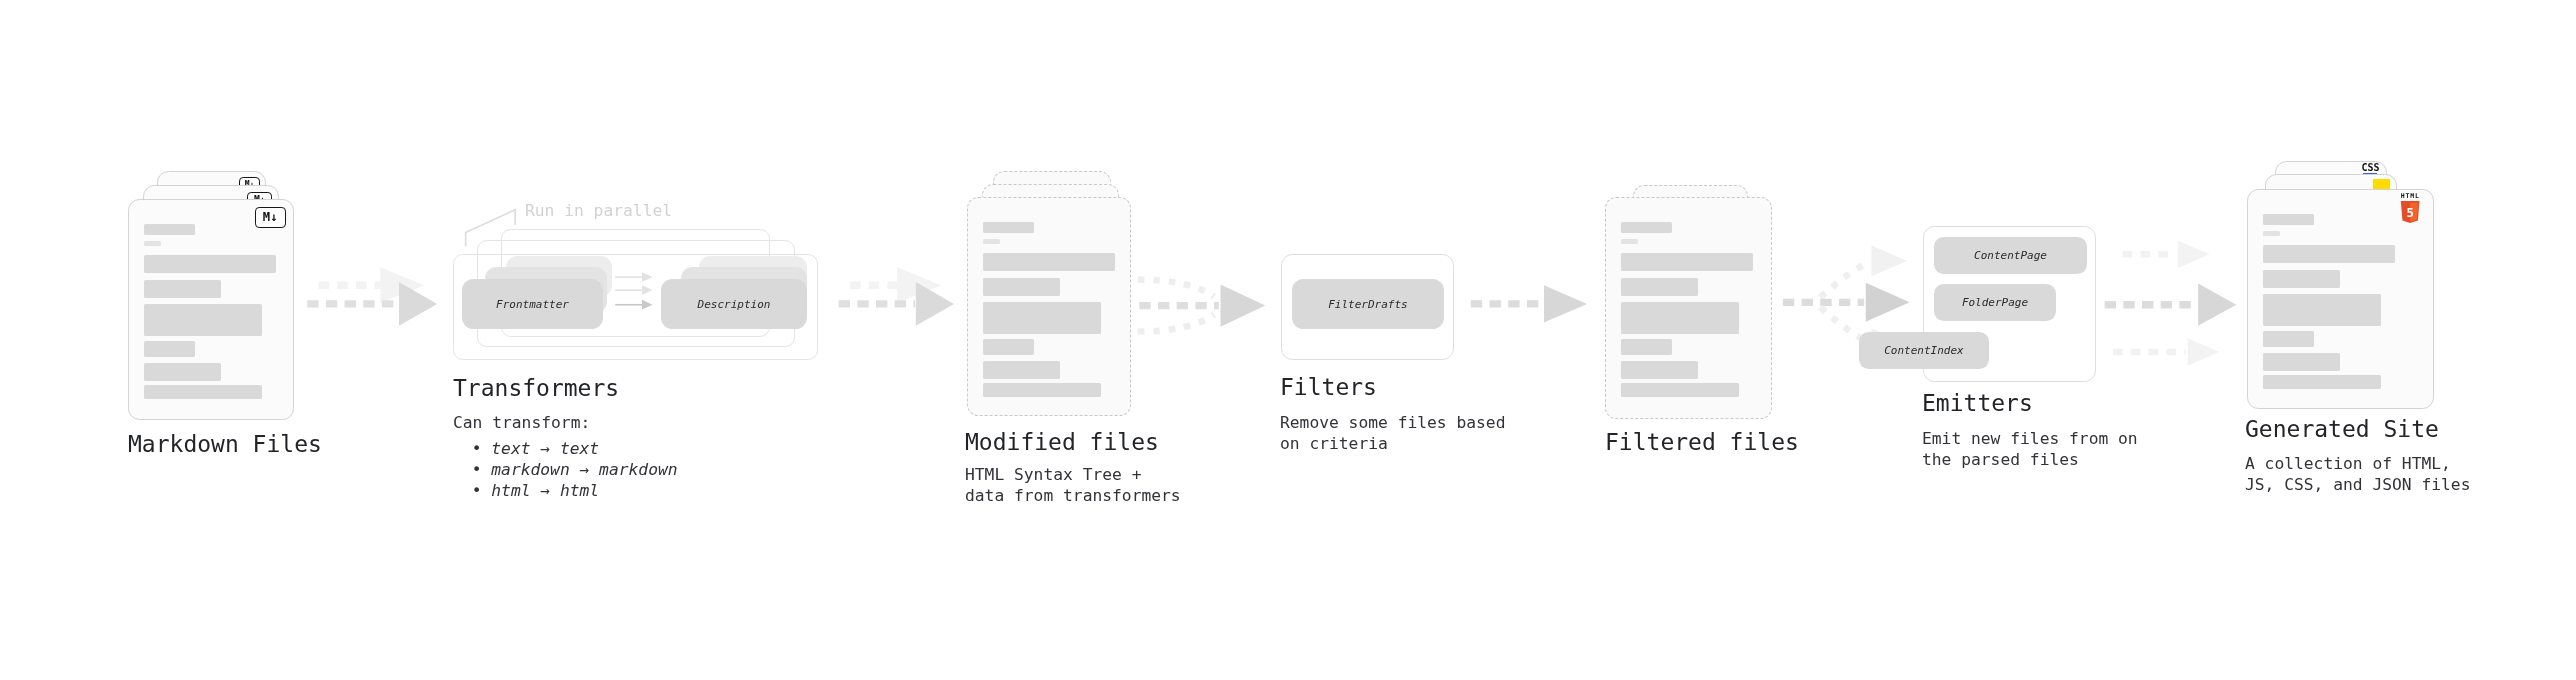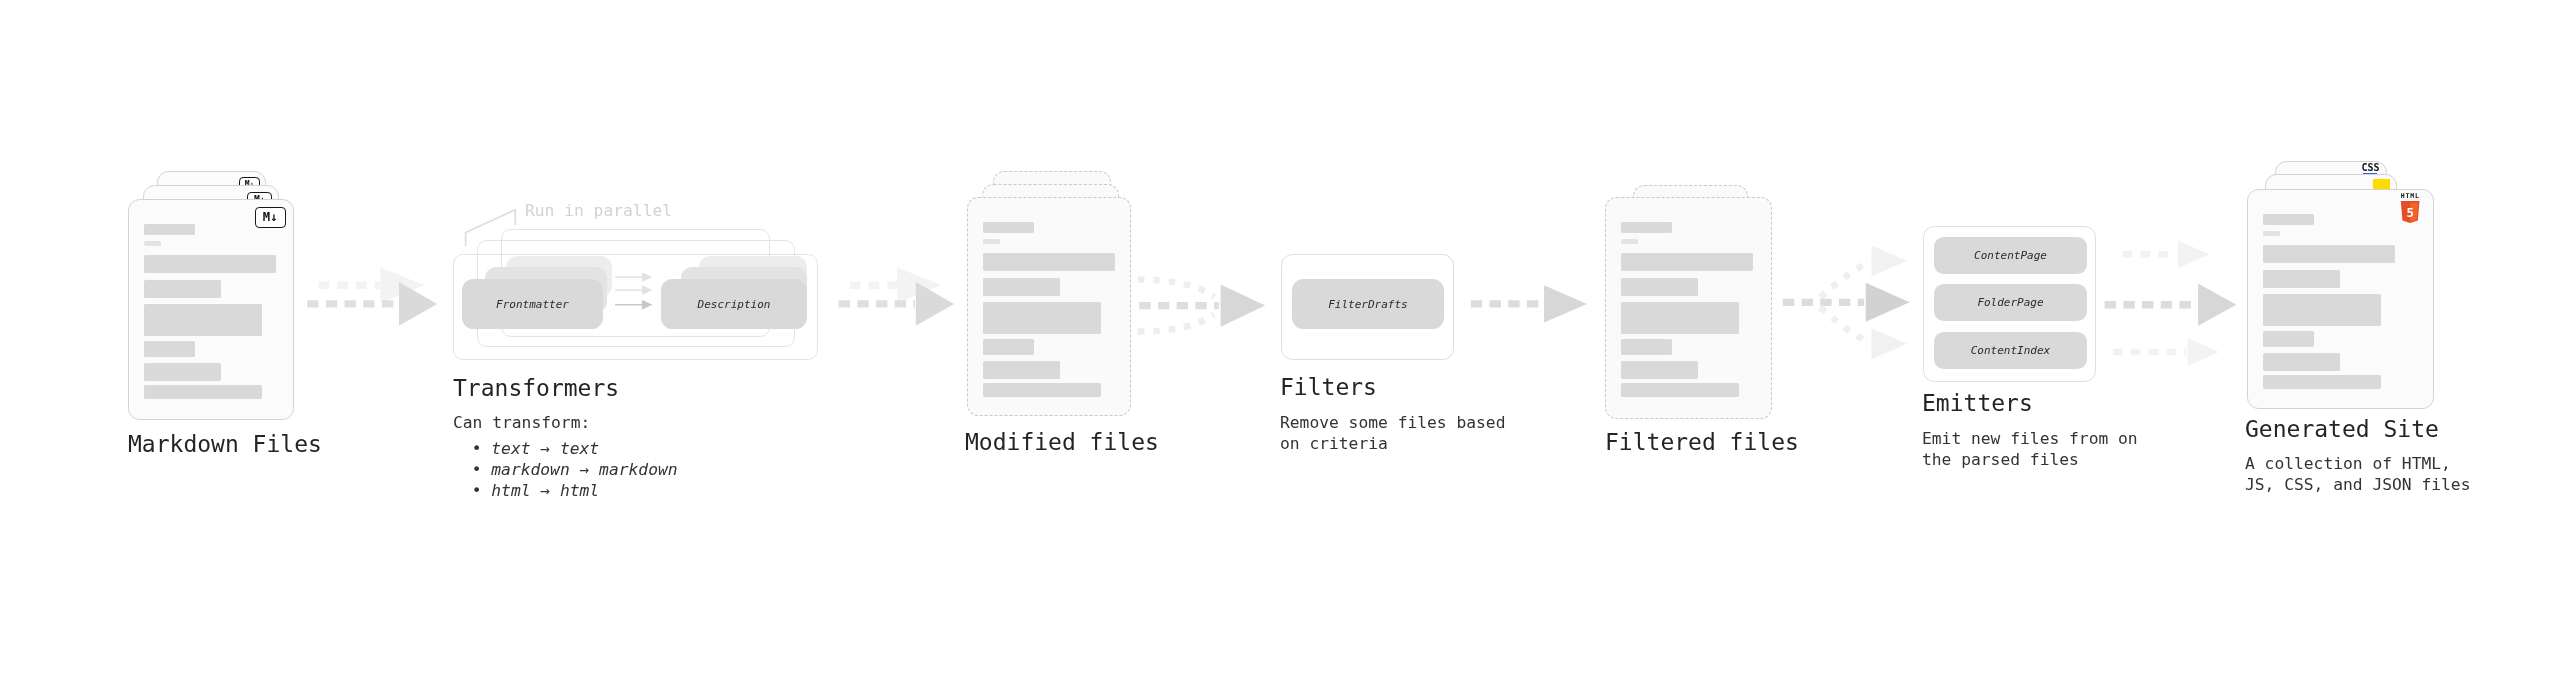--- a/index.html
+++ b/index.html
@@ -61,22 +61,22 @@
 
   
   .ffl-back{left:1633px;top:185px;width:115px;height:57px}
   .ffl-front{left:1605px;top:197px;width:167px;height:222px}
 
   
   .emt-box{position:absolute;left:1923px;top:226px;width:173px;height:156px;border:1.6px solid #dedede;
     border-radius:11.4px;background:#ffffff;box-sizing:border-box;}
   .emt-pill{border-radius:9.8px;}
   .emt-p1{left:1934px;top:237px;width:153px;height:37px}
-  .emt-p2{left:1934px;top:284px;width:153px;height:37px}
-  .emt-p3{left:1934px;top:332px;width:153px;height:37px}
+  .emt-p2{left:1934px;top:284px;width:122px;height:37px}
+  .emt-p3{left:1859px;top:332px;width:130px;height:37px}
 
   
   .gen-back{left:2275px;top:161px;width:112px;height:65px}
   .gen-mid{left:2265px;top:174px;width:132px;height:65px}
   .gen-front{left:2247px;top:189px;width:187px;height:220px}
   .css-badge{position:absolute;right:6.5px;top:3.3px;text-align:center;line-height:6.5px;}
   .css-badge .w{font-size:10px;font-weight:bold;color:#111;display:block;}
   .css-badge .u{width:14px;height:2.4px;background:#2d63e8;margin:0.8px auto 0;}
   .js-badge{position:absolute;right:6.5px;top:4.1px;width:17px;height:13px;background:#ffdb00;}
   .html5-logo{position:absolute;right:6.5px;top:3.3px;width:32.5px;text-align:center;}
@@ -207,20 +207,24 @@
       <div class="bar b1"></div>
       <div class="bar b2"></div>
       <div class="bar b3"></div>
       <div class="bar b4"></div>
       <div class="bar b5"></div>
       <div class="bar b6"></div>
       <div class="bar b7"></div>
       <div class="bar b8"></div>
     </div>
   <div class="title mod-title">Modified files</div>
+  <div class="body-text mod-desc">
+    <div>HTML Syntax Tree +</div>
+    <div>data from transformers</div>
+  </div>
 
   <div class="flt-box"></div>
   <div class="pill flt-pill">FilterDrafts</div>
   <div class="title flt-title">Filters</div>
   <div class="body-text flt-desc">
     <div>Remove some files based</div>
     <div>on criteria</div>
   </div>
 
   <div class="card dashed ffl-back"></div>

